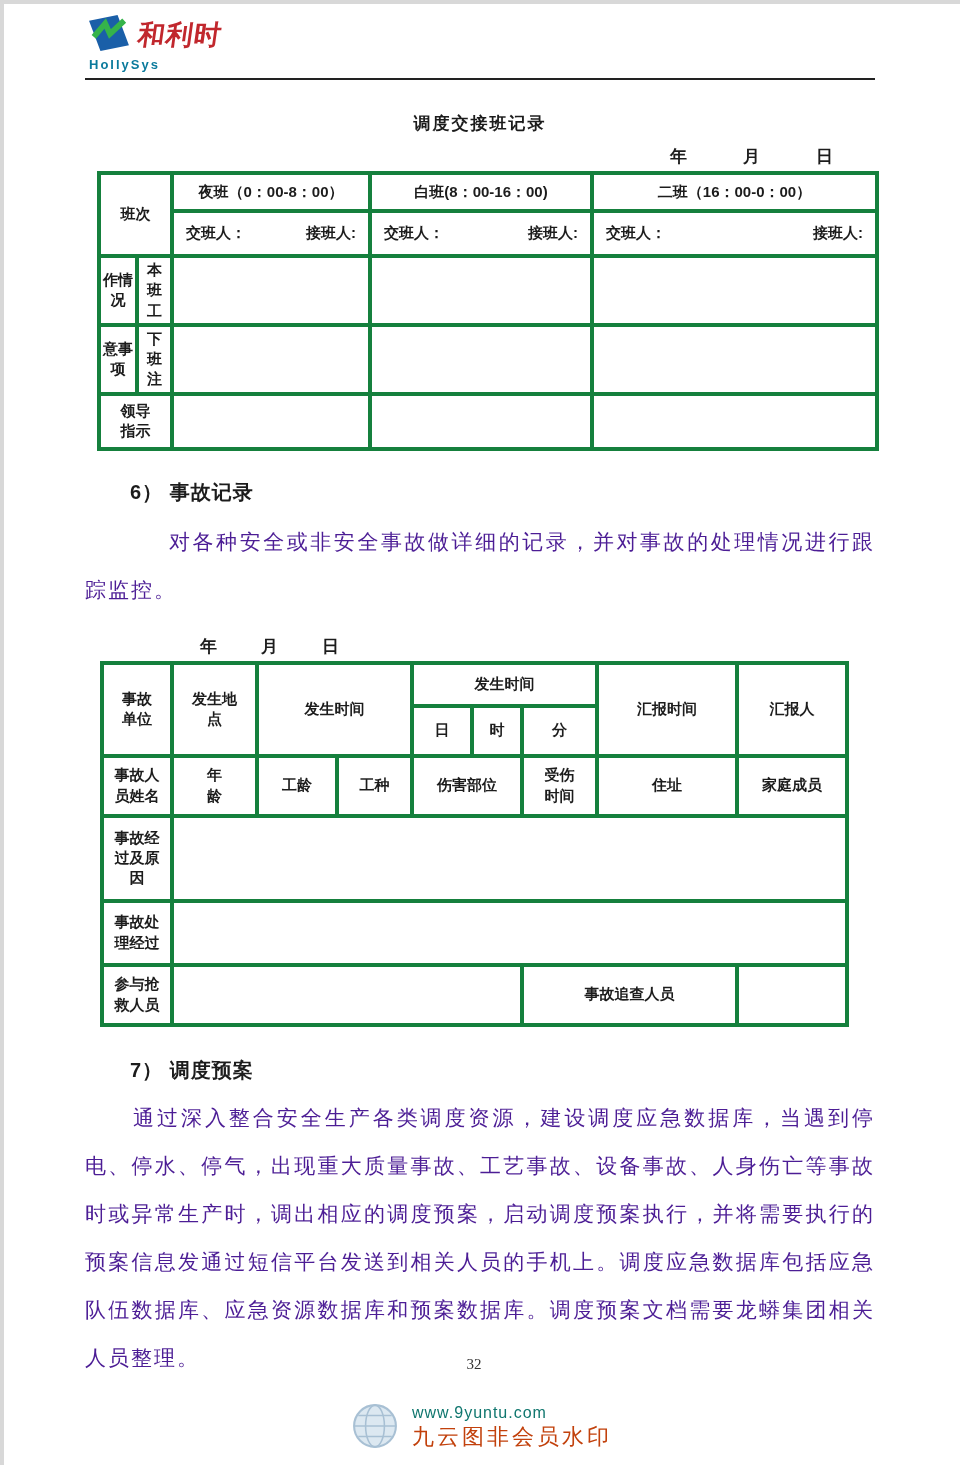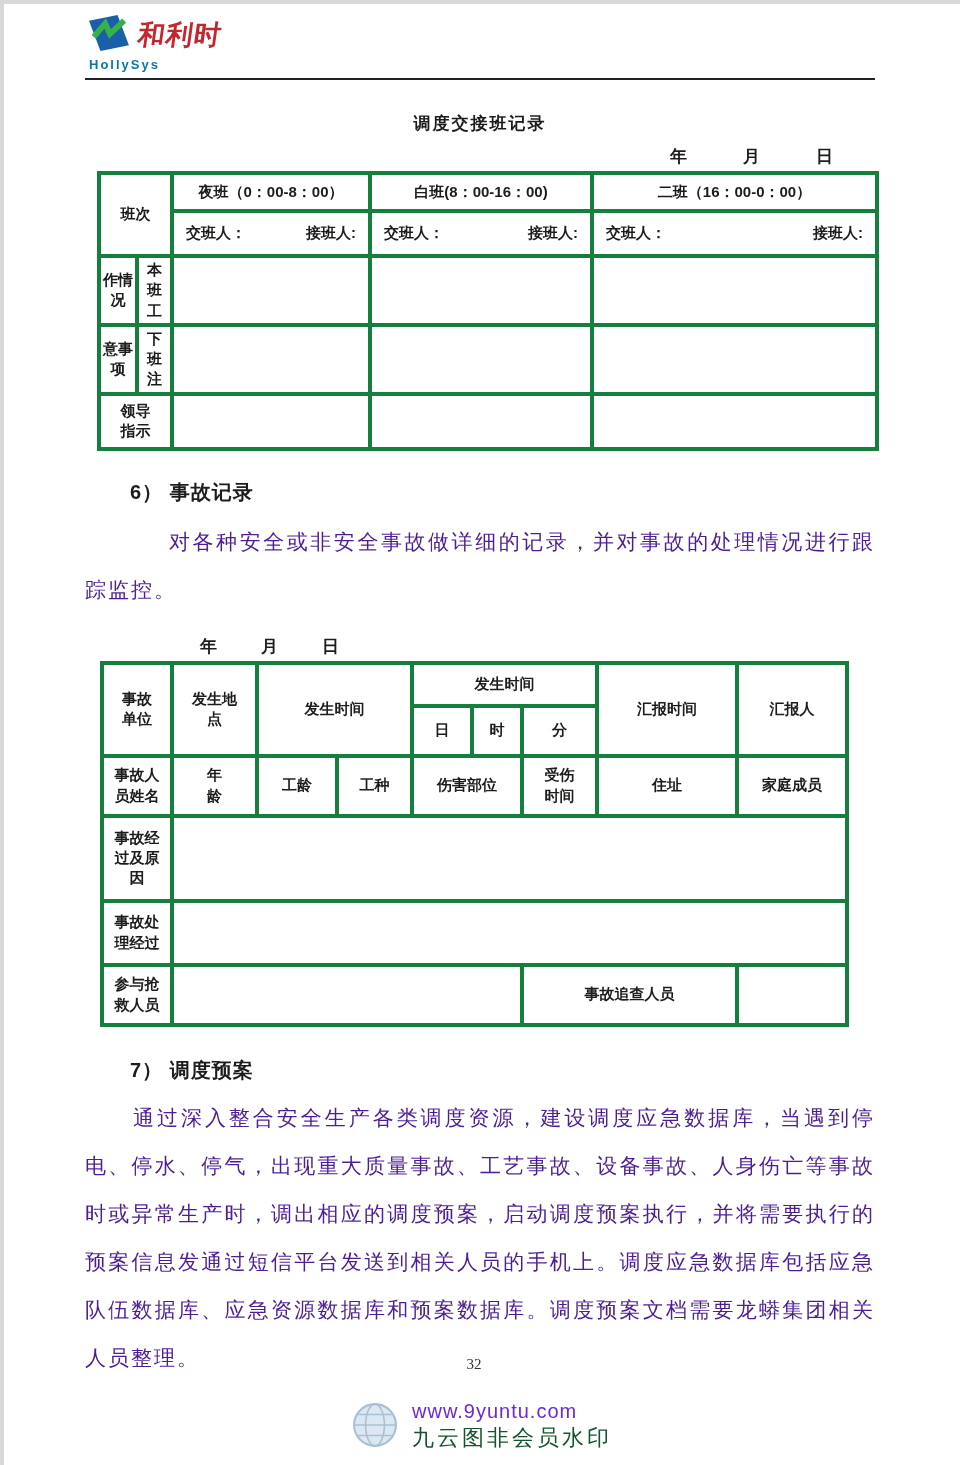--- a/index.html
+++ b/index.html
@@ -54,22 +54,22 @@
           text-align:justify; color:#4c1d95; }
   .p6 { margin-top:12px; text-indent:84px; }
   .p7 { margin-top:10px; text-indent:48px; }
 
   
   .page-num { position:absolute; left:0; right:16px; bottom:92px; text-align:center;
               font-family:"Liberation Serif", serif; font-size:15px; color:#333; }
   .watermark { position:absolute; left:0; right:0; bottom:12px;
                display:flex; justify-content:center; align-items:center; gap:14px; }
   .wm-text { display:flex; flex-direction:column; }
-  .wm-url { color:#6d28d9; font-size:20px; letter-spacing:1px; }
-  .wm-label { color:#14532d; font-size:22px; letter-spacing:3px; margin-top:0; }
+  .wm-url { color:#0f766e; font-size:16px; letter-spacing:1px; }
+  .wm-label { color:#c2410c; font-size:22px; letter-spacing:3px; margin-top:0; }
 </style>
 </head>
 <body>
 
 <div class="page">
   <div class="content">
 
     <div class="header">
       <div class="logo">
         <div class="logo-row">

